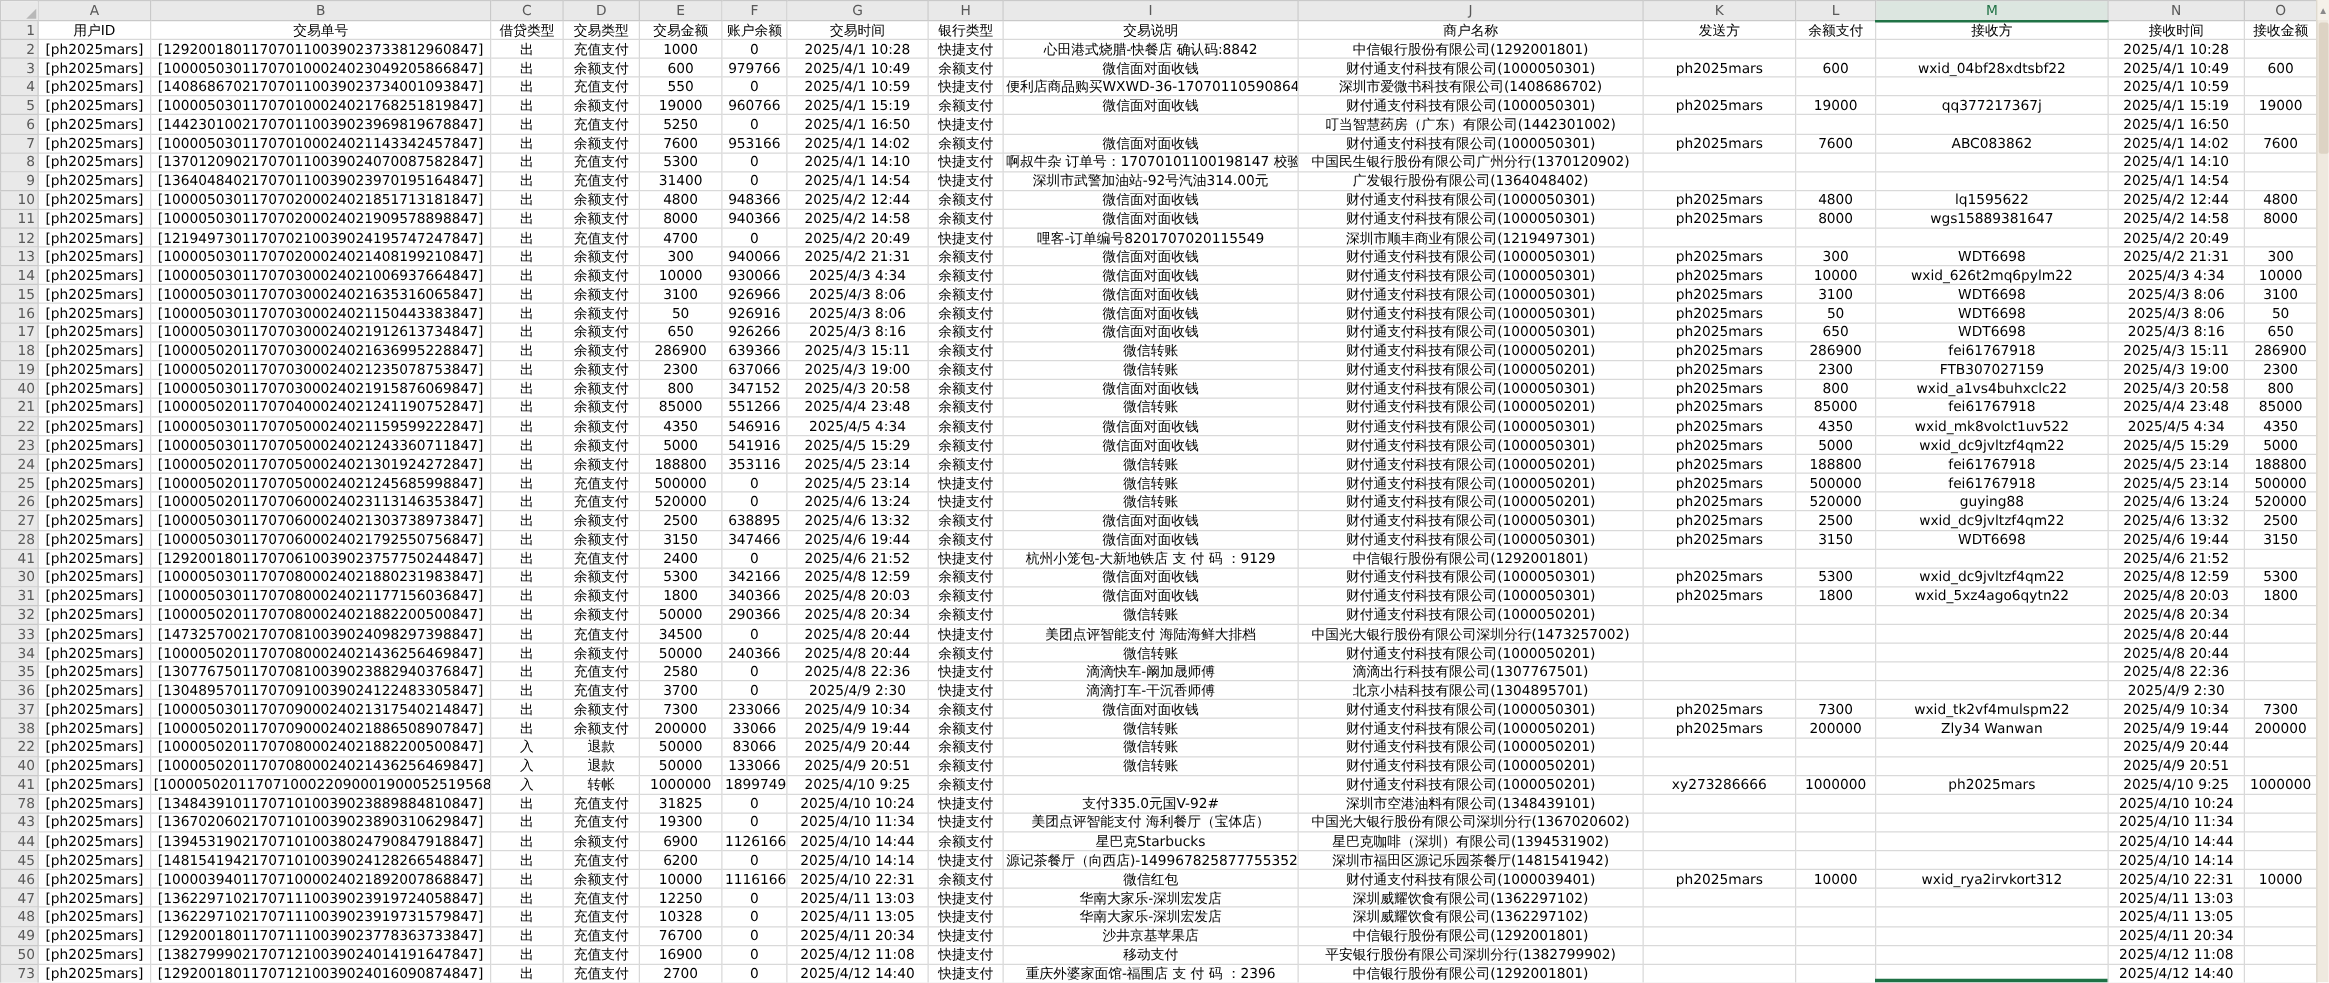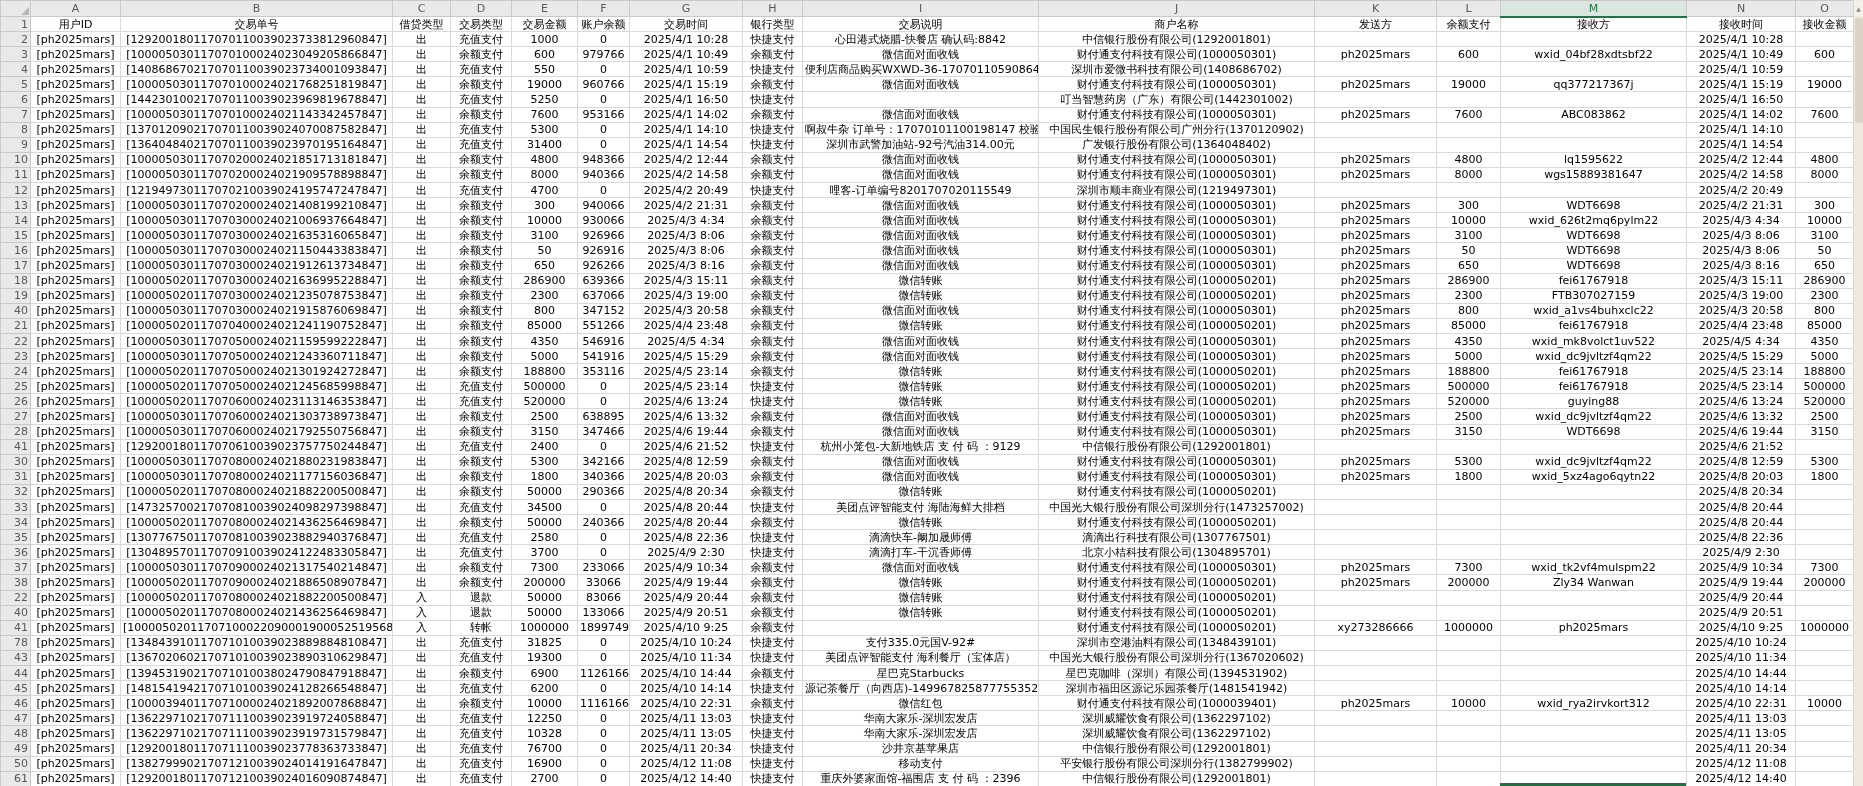--- a/index.html
+++ b/index.html
@@ -997,21 +997,21 @@
           <td>快捷支付</td>
           <td>移动支付</td>
           <td>平安银行股份有限公司深圳分行(1382799902)</td>
           <td></td>
           <td></td>
           <td></td>
           <td>2025/4/12 11:08</td>
           <td></td>
         </tr>
         <tr class="r">
-          <th class="rowhdr">61</th>
+          <th class="rowhdr">73</th>
           <td>[ph2025mars]</td>
           <td>[129200180117071210039024016090874847]</td>
           <td>出</td>
           <td>充值支付</td>
           <td>2700</td>
           <td>0</td>
           <td>2025/4/12 14:40</td>
           <td>快捷支付</td>
           <td>重庆外婆家面馆-福围店 支 付 码 ：2396</td>
           <td>中信银行股份有限公司(1292001801)</td>

